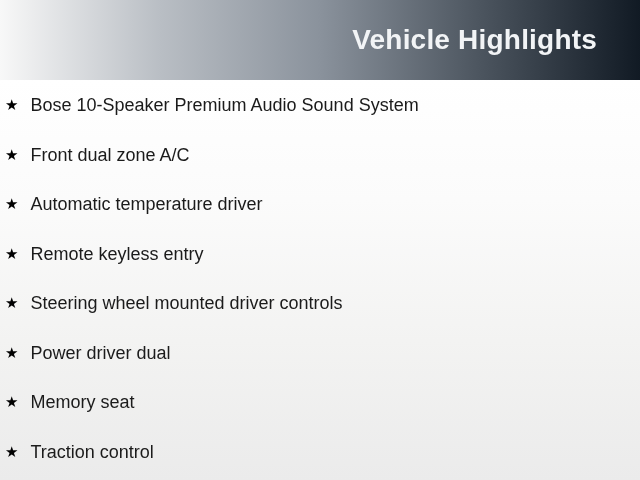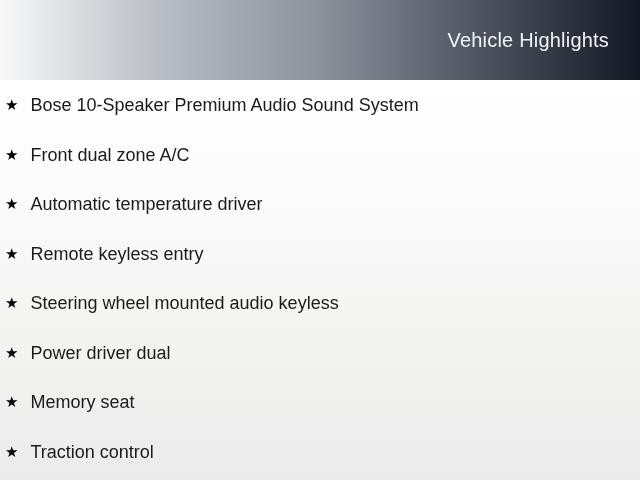--- a/index.html
+++ b/index.html
@@ -20,23 +20,23 @@
   .header {
     height: 80px;
     flex: 0 0 80px;
     background: linear-gradient(90deg, #f8f8f8 0%, #b9bec4 25%, #8a929c 50%, #4c555f 75%, #111a24 100%);
     display: flex;
     align-items: center;
     justify-content: flex-end;
   }
   .header-title {
     color: #f2f4f6;
-    font-size: 20px;
-    font-weight: normal;
-    padding-right: 31px;
+    font-size: 28px;
+    font-weight: bold;
+    padding-right: 43px;
     letter-spacing: 0.2px;
   }
   .content {
     flex: 1;
     background: linear-gradient(180deg, #ffffff 0%, #fbfbfb 30%, #f3f3f2 65%, #ebebeb 100%);
     padding-top: 1px;
   }
   ul.highlights {
     list-style: none;
     margin: 0;
@@ -90,21 +90,21 @@
         <span class="highlight-label">Automatic temperature driver</span>
       </li>
 
       <li class="highlight">
         <span class="star-icon">★</span>
         <span class="highlight-label">Remote keyless entry</span>
       </li>
 
       <li class="highlight">
         <span class="star-icon">★</span>
-        <span class="highlight-label">Steering wheel mounted audio keyless</span>
+        <span class="highlight-label">Steering wheel mounted driver controls</span>
       </li>
 
       <li class="highlight">
         <span class="star-icon">★</span>
         <span class="highlight-label">Power driver dual</span>
       </li>
 
       <li class="highlight">
         <span class="star-icon">★</span>
         <span class="highlight-label">Memory seat</span>

